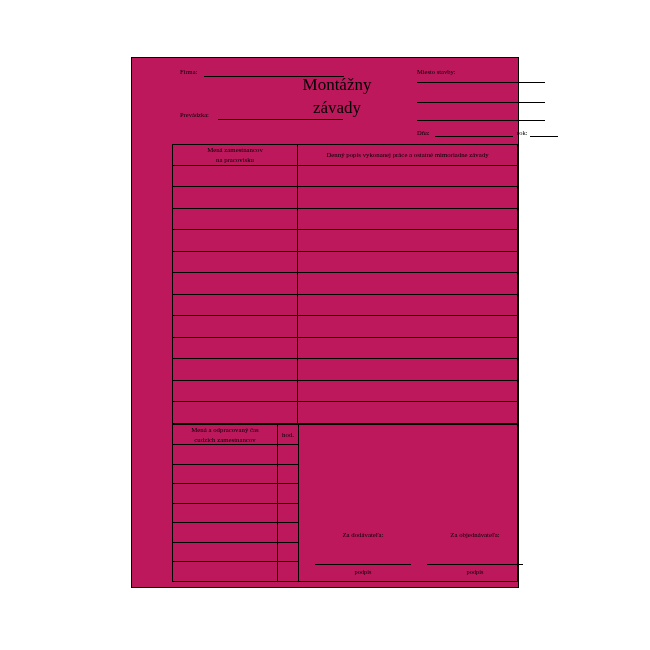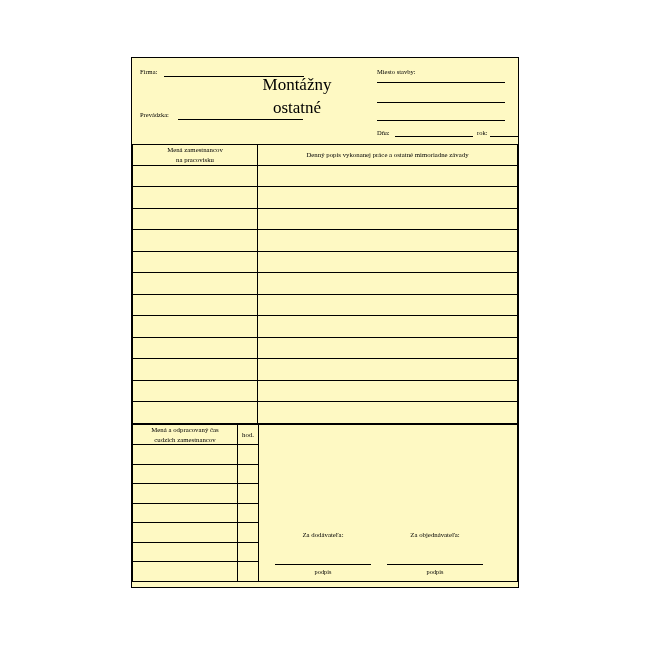--- a/index.html
+++ b/index.html
@@ -24,21 +24,22 @@
 
   
   .form-sheet {
     position: absolute;
     left: 131px;
     top: 57px;
     width: 388px;
     height: 531px;
     border: 1.5px solid #000;
     box-sizing: border-box;
-    background: #fef9c3;
+    background: #be185d;
+    padding-left: 40px;
   }
 
   
   .header {
     position: relative;
     height: 86px;
     box-sizing: border-box;
   }
 
   .hdr-label {
@@ -162,21 +163,21 @@
 
     <div class="header">
       <div class="hdr-label firma-label">Firma:</div>
       <div class="hdr-rule firma-rule"></div>
 
       <div class="hdr-label prevadzka-label">Prevádzka:</div>
       <div class="hdr-rule prevadzka-rule"></div>
 
       <div class="title">
         <div>Montážny</div>
-        <div>ostatné</div>
+        <div>závady</div>
       </div>
 
       <div class="hdr-label miesto-label">Miesto stavby:</div>
       <div class="hdr-rule miesto-rule1"></div>
       <div class="hdr-rule miesto-rule2"></div>
       <div class="hdr-rule miesto-rule3"></div>
 
       <div class="hdr-label dna-label">Dňa:</div>
       <div class="hdr-rule dna-rule"></div>
       <div class="hdr-label rok-label">rok:</div>

